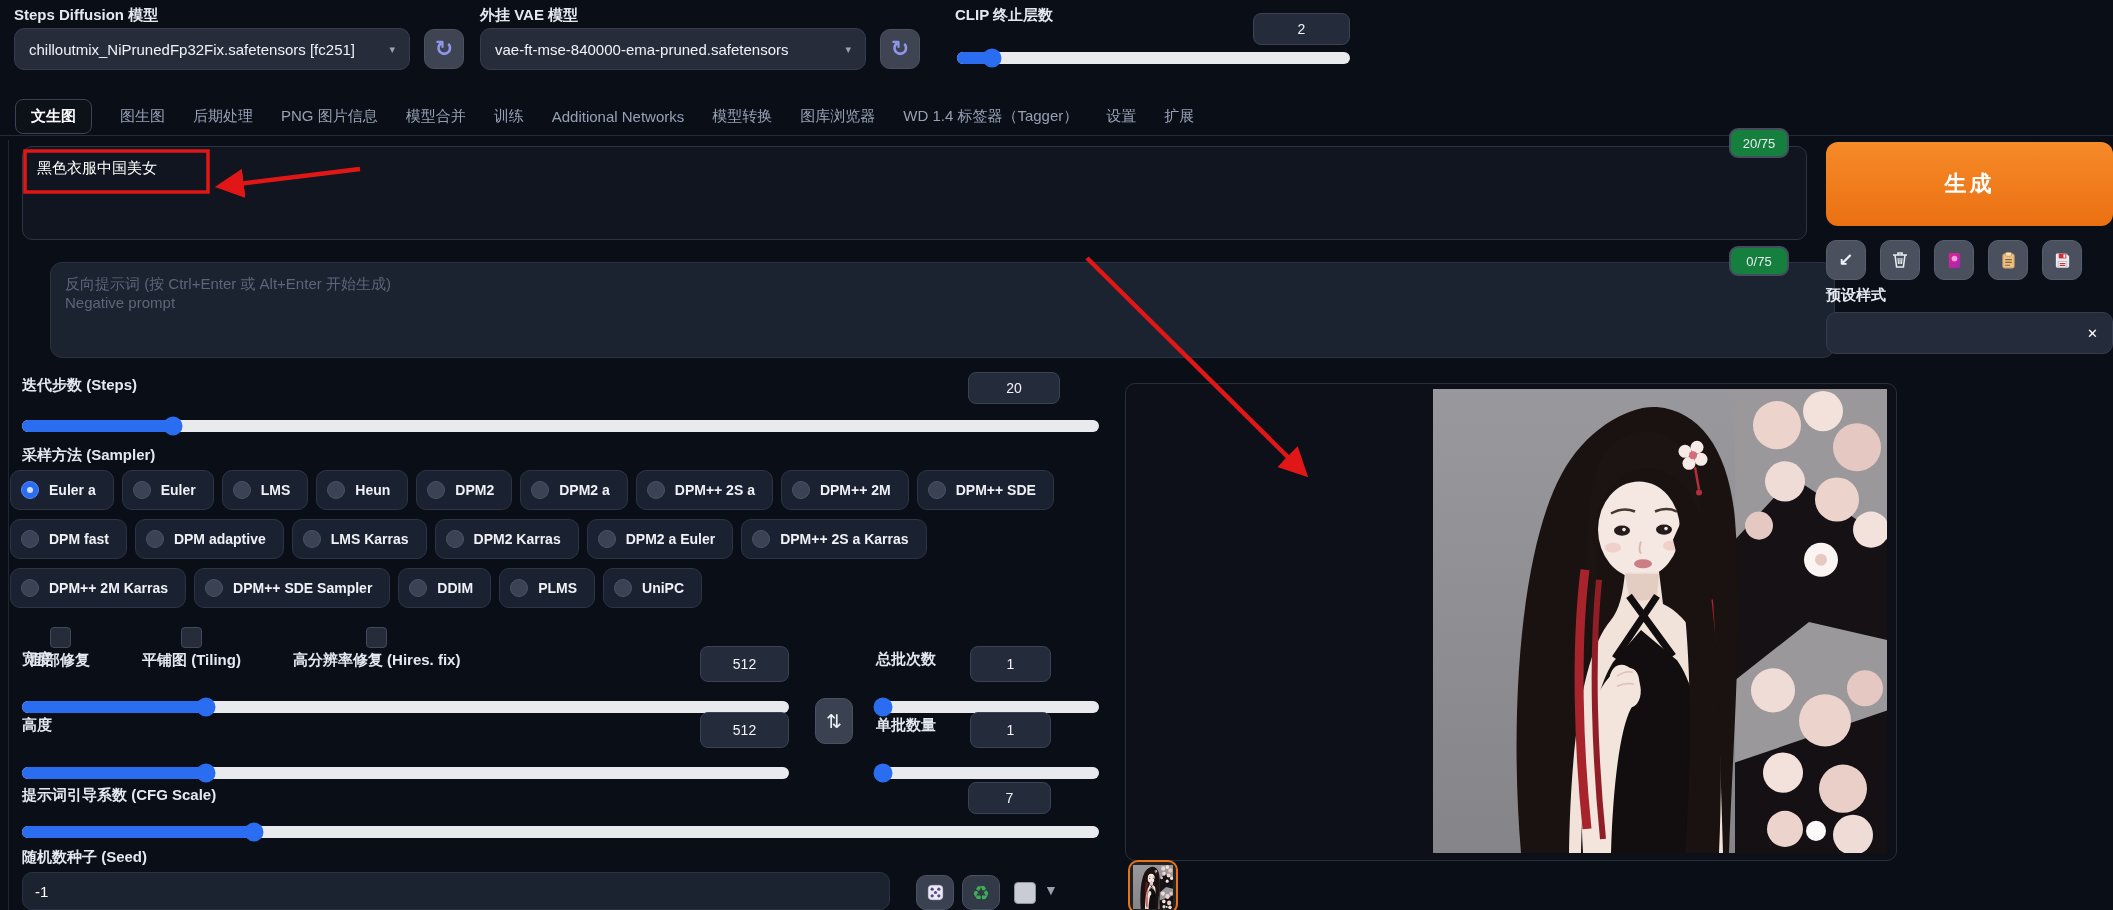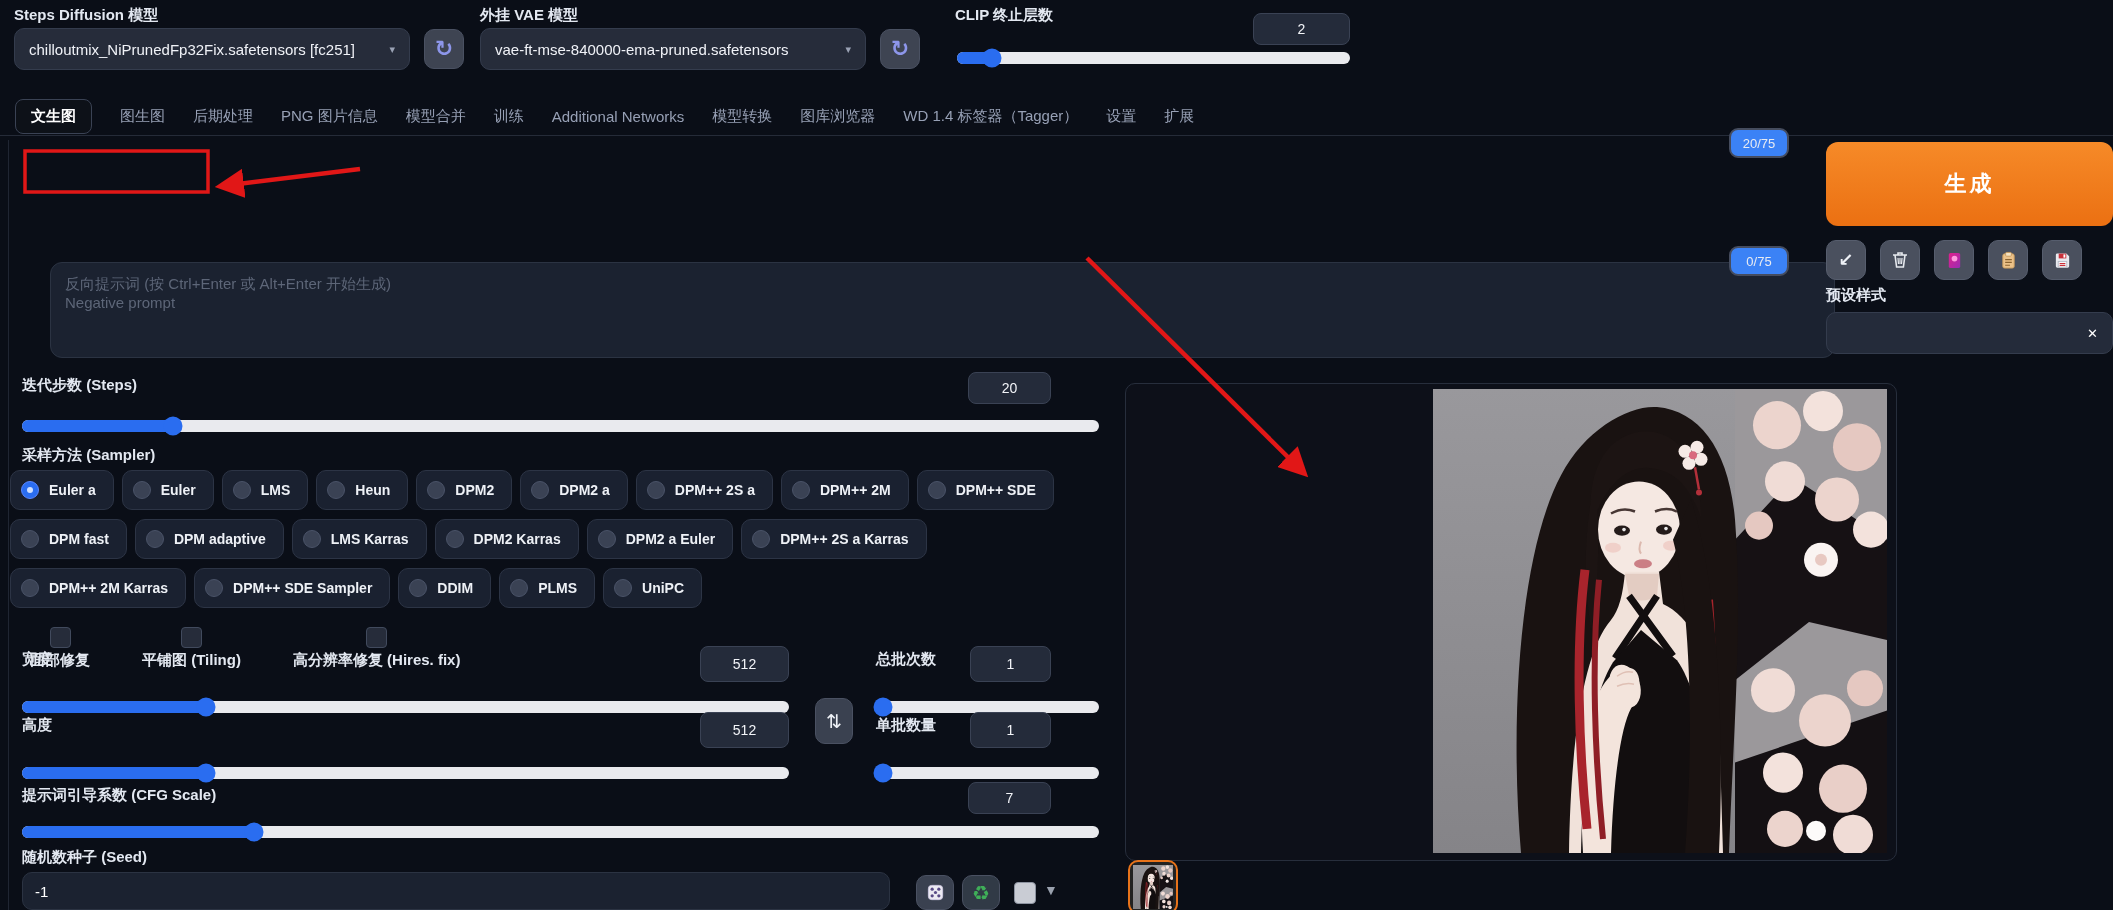--- a/index.html
+++ b/index.html
@@ -9,21 +9,21 @@
   .lbl{font-size:15px;font-weight:600;color:#e3e8f1;white-space:nowrap;}
   .select{background:#262c3a;border:1px solid #343c4d;border-radius:10px;height:42px;
           display:flex;align-items:center;padding:0 14px;font-size:15px;color:#f0f2f7;
           box-sizing:border-box;cursor:pointer;}
   .select .caret{margin-left:auto;color:#9aa2b4;font-size:11px;padding-left:10px;}
   .sqbtn{background:#3e4452;border:1px solid #4a5162;border-radius:10px;display:flex;
          align-items:center;justify-content:center;cursor:pointer;box-sizing:border-box;}
   .refresh-glyph{color:#8d96ea;font-size:22px;font-weight:700;line-height:1;}
   .valbox{background:#242b3a;border:1px solid #3a4254;border-radius:8px;display:flex;
           align-items:center;justify-content:center;font-size:14px;color:#f2f4f8;box-sizing:border-box;}
-  .badge{background:#3b82f6;border:2px solid #454c5e;border-radius:9px;display:flex;align-items:center;
+  .badge{background:#15803d;border:2px solid #454c5e;border-radius:9px;display:flex;align-items:center;
          justify-content:center;font-size:13px;color:#e8ebf2;z-index:6;box-sizing:border-box;}
   
   .tabs{position:absolute;left:0;top:98px;width:2113px;height:38px;border-bottom:1px solid #252b38;
         display:flex;align-items:center;gap:28px;padding-left:30px;box-sizing:border-box;}
   .tab{font-size:15px;color:#97a0b5;cursor:pointer;white-space:nowrap;padding:7px 0;}
   .tab.active{border:1px solid #3a4254;border-radius:8px;background:#0d1118;color:#ffffff;
               font-weight:700;padding:7px 15px;margin-left:-15px;}
   
   textarea{font-family:"Liberation Sans","DejaVu Sans",sans-serif;}
   .prompt-ta{background:#10151f;border:1px solid #2c3444;border-radius:10px;color:#fff;
@@ -176,28 +176,29 @@
       <div class="tab"><span>模型合并</span></div>
       <div class="tab"><span>训练</span></div>
       <div class="tab"><span>Additional Networks</span></div>
       <div class="tab"><span>模型转换</span></div>
       <div class="tab"><span>图库浏览器</span></div>
       <div class="tab"><span>WD 1.4 标签器（Tagger）</span></div>
       <div class="tab"><span>设置</span></div>
       <div class="tab"><span>扩展</span></div>
     </div>
 
+  <textarea class="abs prompt-ta" style="left: 22px; top: 146px; width: 1785px; height: 94px;" spellcheck="false">黑色衣服中国美女</textarea>
   <div class="abs badge" style="left:1729px;top:128px;width:60px;height:30px;">20/75</div>
 
   <textarea class="abs neg-ta" style="left: 22px; top: 262px; width: 1785px; height: 96px; margin-left: 28px;" spellcheck="false" placeholder="反向提示词 (按 Ctrl+Enter 或 Alt+Enter 开始生成)
 Negative prompt"></textarea>
   <div class="abs badge" style="left:1729px;top:246px;width:60px;height:30px;">0/75</div>
 
   <div class="abs lbl" style="left:22px;top:376px;">迭代步数 (Steps)</div>
-  <div class="abs valbox" style="left:968px;top:372px;width:83px;height:32px;">20</div>
+  <div class="abs valbox" style="left:968px;top:372px;width:92px;height:32px;">20</div>
   <div class="slider" style="left:22px;top:420px;width:1077px;">
     <i class="fill" style="width:14%"></i>
       <i class="thumb" style="left:14%"></i>
   </div>
 
   <div class="abs lbl" style="left:22px;top:446px;">采样方法 (Sampler)</div>
   <div class="chips">
 
       <div class="chip selected">
         <span class="radio"></span>

